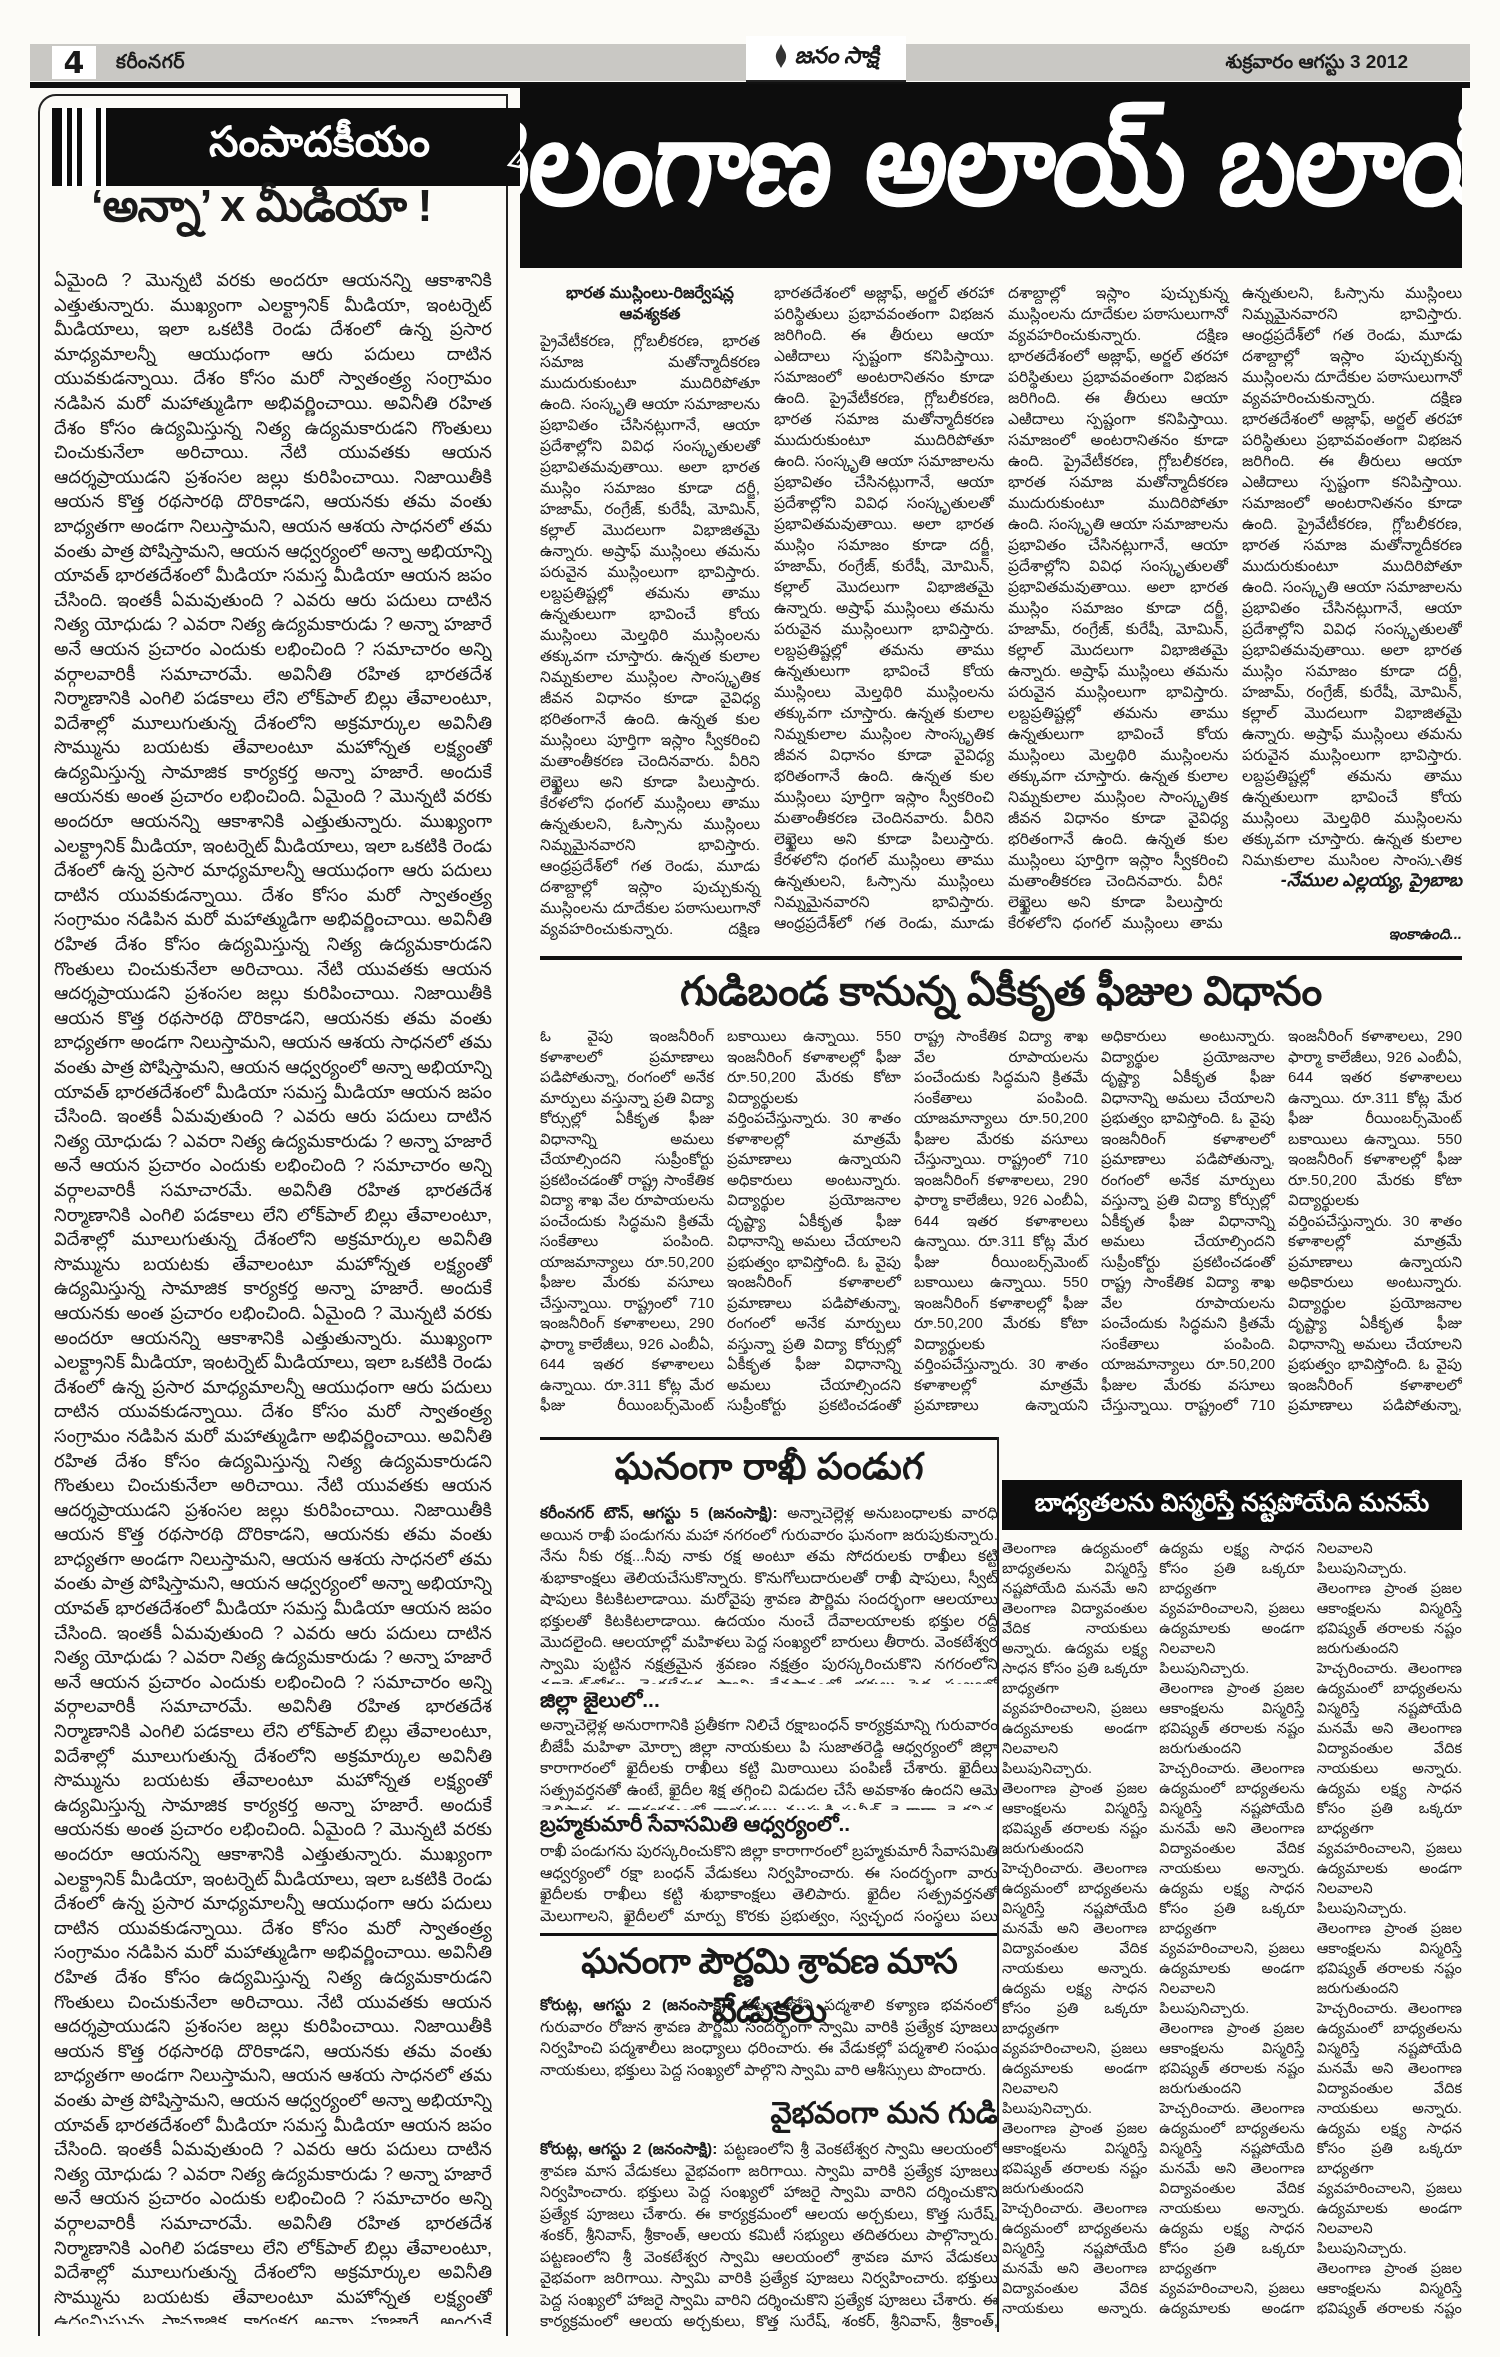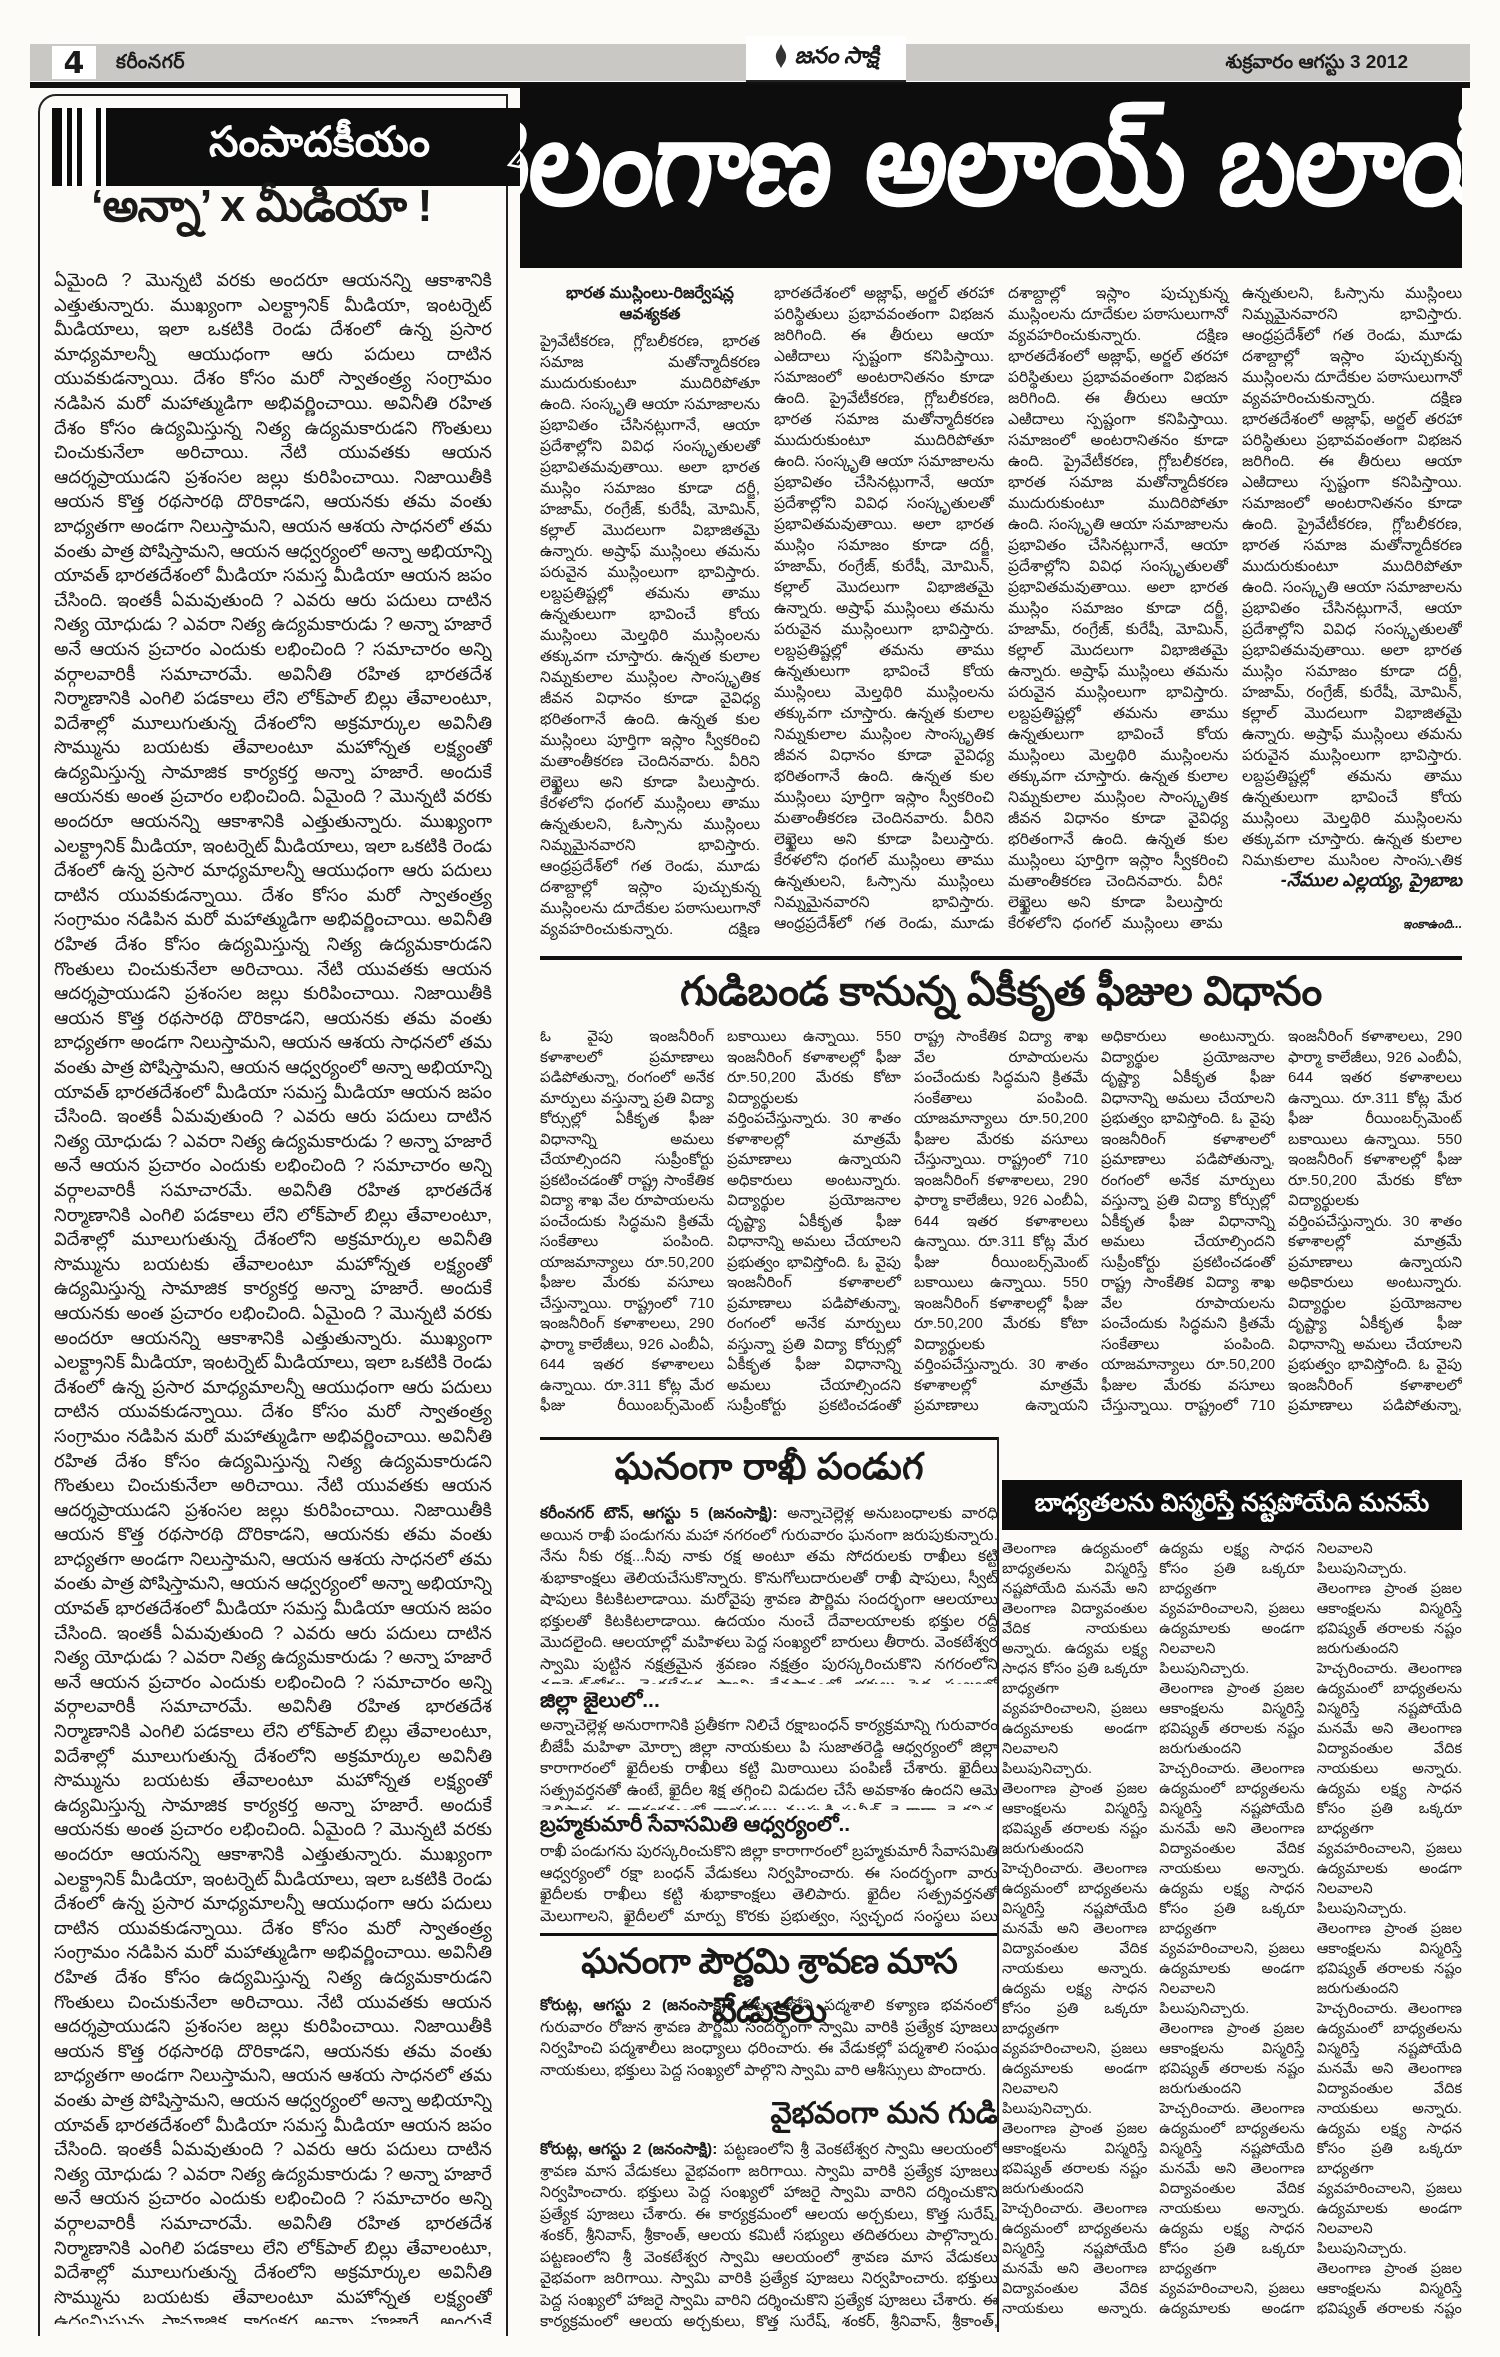--- a/index.html
+++ b/index.html
@@ -37,21 +37,21 @@
               display:flex;align-items:center;justify-content:center;overflow:hidden;}
   .mainbanner .mtxt{color:#fff;font-size:104px;font-weight:bold;white-space:nowrap;
                     transform:skewX(-6deg) scaleY(1.15);font-family:"DejaVu Serif",serif;letter-spacing:-2px;}
 
   
   .mainart{position:absolute;left:540px;top:282px;width:922px;height:666px;overflow:hidden;
            column-count:4;column-gap:14px;column-fill:auto;font-size:15.5px;line-height:21px;text-align:justify;}
   .lede{font-weight:bold;text-align:center;font-size:16px;margin-bottom:6px;}
   .mainsig{position:absolute;left:1222px;top:866px;width:240px;height:82px;background:#fcfbf7;
            text-align:right;font-weight:bold;font-style:italic;font-size:18px;padding-top:4px;}
-  .mainsig .cont{margin-top:22px;font-size:12px;font-style:italic;}
+  .mainsig .cont{margin-top:30px;font-size:15px;font-style:italic;}
 
   
   .rule{position:absolute;background:#111;}
   .feehead{position:absolute;left:540px;top:968px;width:922px;text-align:center;
            font-size:41px;font-weight:bold;letter-spacing:-.5px;}
   .feebody{position:absolute;left:540px;top:1026px;width:922px;height:402px;overflow:hidden;
            column-count:5;column-gap:13px;column-fill:auto;font-size:15px;line-height:20.5px;text-align:justify;}
 
   
   .rakhihead{position:absolute;left:540px;top:1446px;width:458px;text-align:center;font-size:37px;font-weight:bold;}

